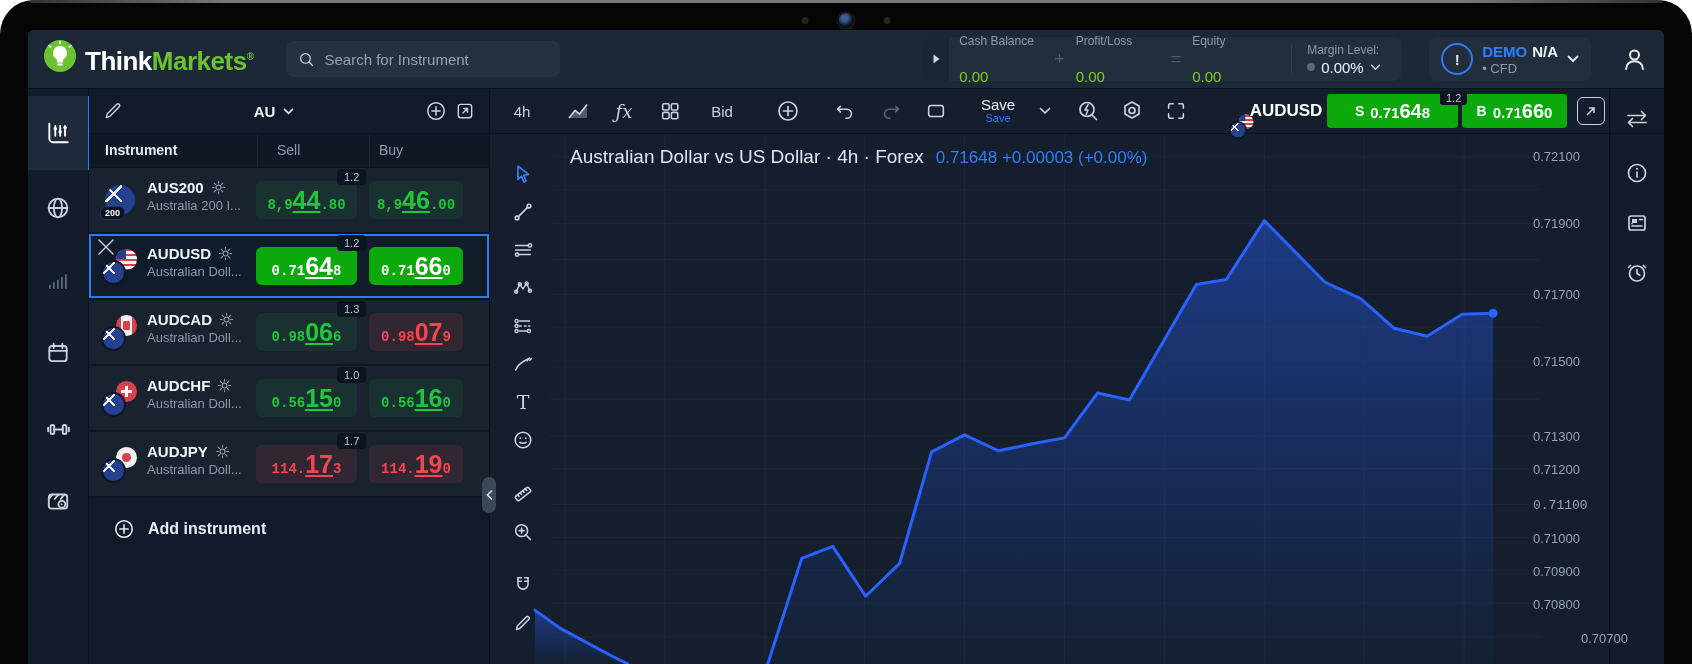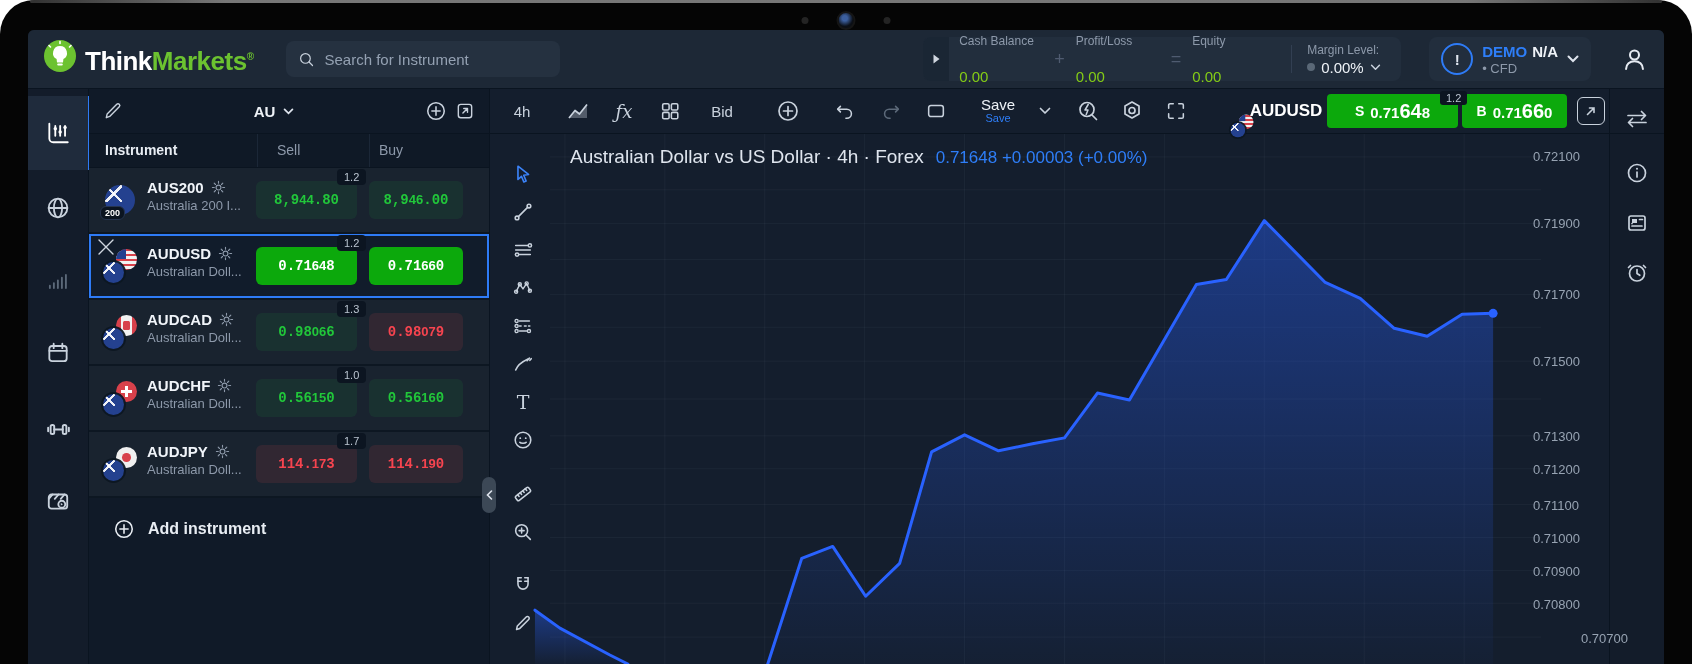--- a/index.html
+++ b/index.html
@@ -89,21 +89,21 @@
   .f-au200 .b200{display:block;}
   .wname{position:absolute;left:58px;top:11px;}
   .sym{display:flex;align-items:center;gap:7px;font-size:15px;font-weight:bold;color:#f0f4f9;}
   .sub{font-size:13px;color:#8d99aa;margin-top:4px;}
   .px{position:absolute;top:13px;height:38px;border:none;border-radius:6px;cursor:pointer;
     display:flex;align-items:center;justify-content:center;font-family:inherit;}
   .px .parts{display:flex;align-items:baseline;}
   .px.sell{left:167px;width:101px;}
   .px.buy{left:280px;width:94px;}
   .px .pre,.px .post{font-size:14px;font-weight:600;font-family:Liberation Mono, monospace;}
-  .px .big{font-size:13px;font-weight:bold;}
+  .px .big{font-size:25px;font-weight:bold;text-decoration:underline;}
   .tint-green{background:rgba(32,197,64,.09);color:#21c73a;}
   .tint-red{background:rgba(246,70,80,.11);color:#f7444f;}
   .solid-green{background:#0ca90c;color:#fff;}
   .spread{position:absolute;left:248px;top:1px;z-index:2;background:#0c1521;color:#bac4d0;
     font-size:11px;padding:2px 7px;border-radius:4px;}
   .wadd{display:flex;align-items:center;gap:13px;padding:20px 0 18px 24px;color:#e8edf3;
     font-weight:bold;font-size:16px;cursor:pointer;background:#101a28;}
   .collapse{position:absolute;right:-7px;top:388px;width:14px;height:36px;background:#3c4856;
     border-radius:7px;z-index:6;display:flex;align-items:center;justify-content:center;cursor:pointer;}
   
@@ -627,21 +627,21 @@
               <span>Australian Dollar vs US Dollar · 4h · Forex</span><span class="q"><span>0.71648</span> <span>+0.00003 (+0.00%)</span></span>
             </div>
 
             <div class="axis">
                 <div class="axlab" style="top: 15px;">0.72100</div>
                 <div class="axlab" style="top: 82px;">0.71900</div>
                 <div class="axlab" style="top: 153px;">0.71700</div>
                 <div class="axlab" style="top: 220px;">0.71500</div>
                 <div class="axlab" style="top: 295px;">0.71300</div>
                 <div class="axlab" style="top: 328px;">0.71200</div>
-                <div class="axlab" style="top: 364px;">0.71100</div>
+                <div class="axlab" style="top: 364px; font-family: Liberation Mono, monospace;">0.71100</div>
                 <div class="axlab" style="top: 397px;">0.71000</div>
                 <div class="axlab" style="top: 430px;">0.70900</div>
                 <div class="axlab" style="top: 463px;">0.70800</div>
                 <div class="axlab" style="top: 497px; margin-left: 48px;">0.70700</div>
               </div>
 
             <div class="dtools">
               <div class="dt">
                 <svg width="22" height="22" viewBox="0 0 24 24">
                   <path d="M6.5 3.5 L18 12.5 L12.8 13.4 L15.4 19.6 L12.9 20.7 L10.3 14.5 L6.5 18 Z" fill="none" stroke="#3b82f6" stroke-width="1.8" stroke-linejoin="round"></path>

